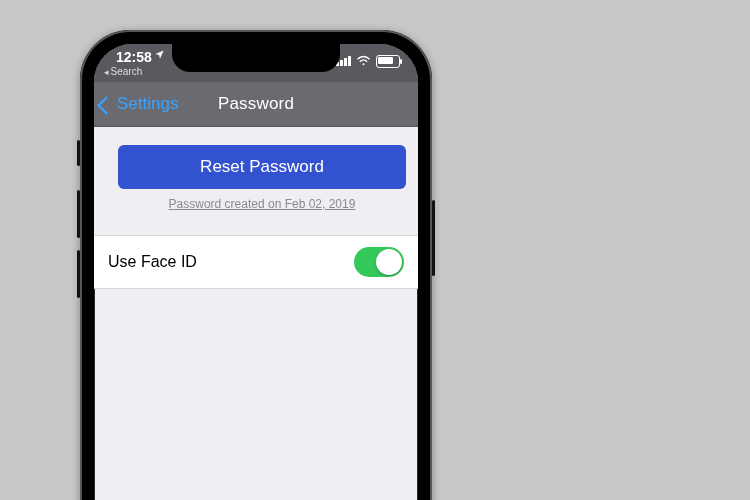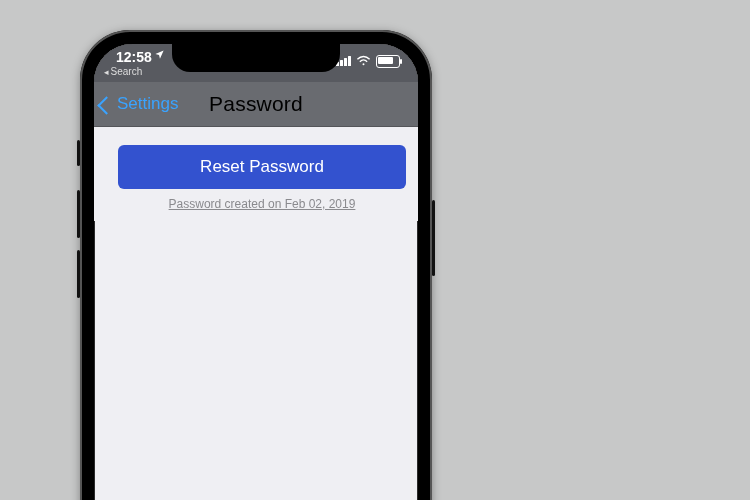--- a/index.html
+++ b/index.html
@@ -79,21 +79,21 @@
     padding-left:43px;
   }
   .nav .back{
     position:absolute;left:6px;top:0;height:44px;
     display:flex;align-items:center;
     color:#3aa3ff;font-size:17px;
   }
   .nav .title{
     position:absolute;left:0;right:0;top:0;height:44px;
     display:flex;align-items:center;justify-content:center;
-    font-size:21px;color:#000000;letter-spacing:.2px;
+    font-size:17px;color:#ffffff;letter-spacing:.2px;
   }
   
   .content{background:#efeff3;}
   .sect1{padding:18px 12px 10px;margin-left:12px;}
   .reset{
     width:100%;height:44px;border:none;border-radius:6px;
     background:#3352cf;color:#fff;font-size:17px;cursor:pointer;
   }
   .meta{
     text-align:center;color:#8a8a8e;font-size:12px;margin-top:8px;text-decoration:underline;
@@ -164,16 +164,22 @@
         <span>Settings</span>
       </div>
       <div class="title">Password</div>
     </div>
 
     <div class="content">
       <div class="sect1">
         <button class="reset">Reset Password</button>
         <div class="meta">Password created on Feb 02, 2019</div>
       </div>
+      <div class="cell">
+        <span>Use Face ID</span>
+        <div class="switch">
+          <div class="knob"></div>
+        </div>
+      </div>
     </div>
 
   </div>
 </div>
 
 </body></html>

